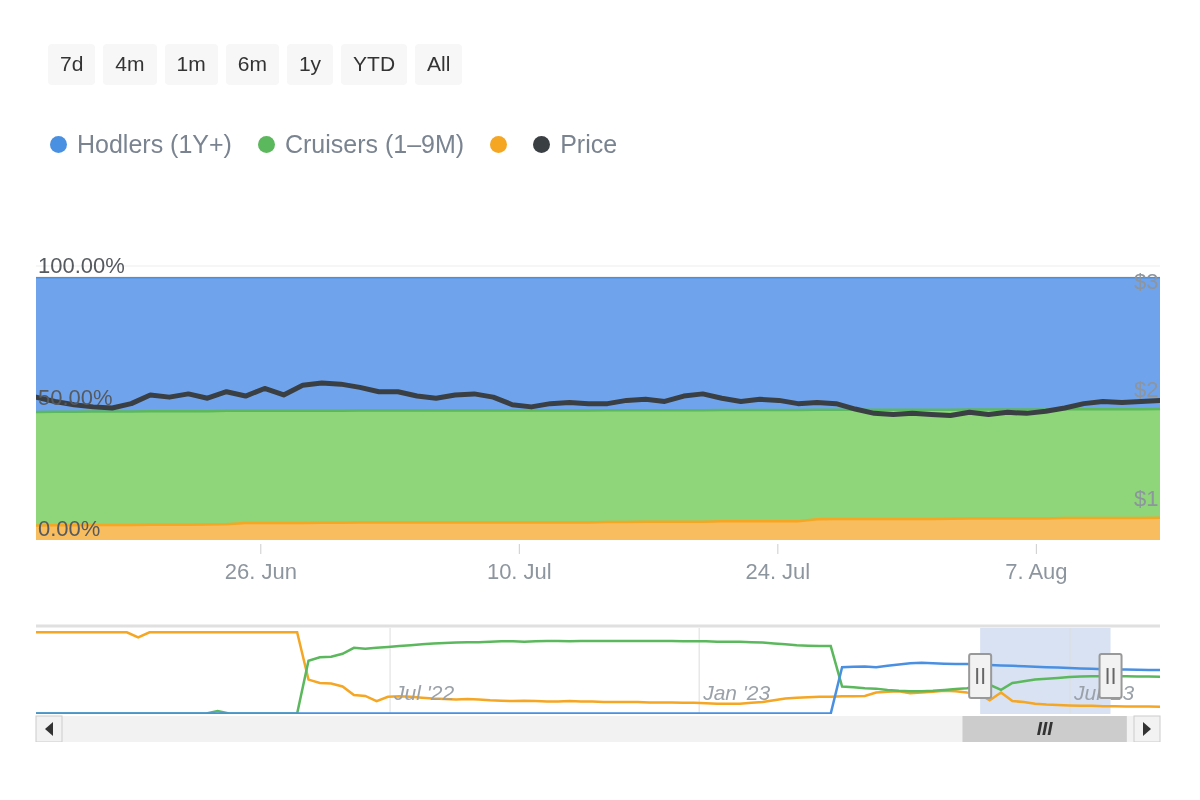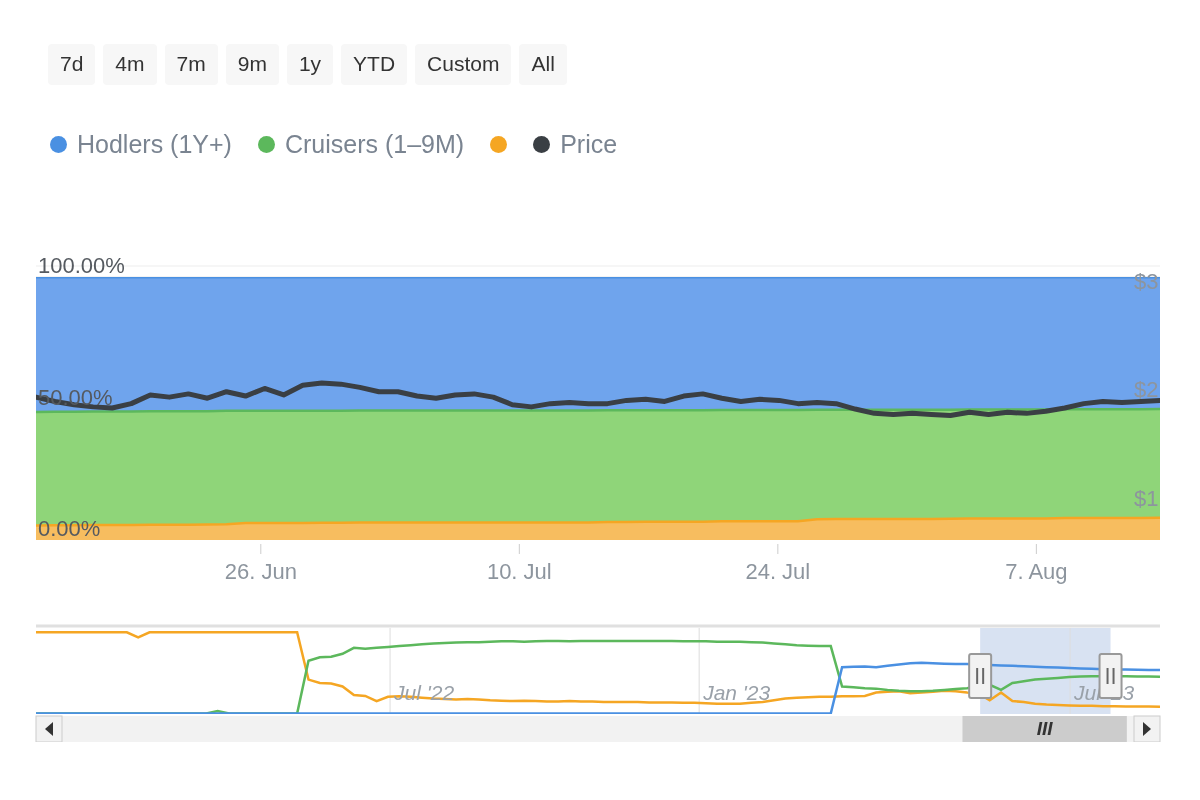--- a/index.html
+++ b/index.html
@@ -114,25 +114,24 @@
   }
 </style>
 </head>
 <body>
 
 <div id="app">
 
   <div id="range-selector">
       <button class="range-btn">7d</button>
       <button class="range-btn">4m</button>
-      <button class="range-btn">7m</button>
-      <button class="range-btn">9m</button>
+      <button class="range-btn">1m</button>
+      <button class="range-btn">6m</button>
       <button class="range-btn">1y</button>
       <button class="range-btn">YTD</button>
-      <button class="range-btn">Custom</button>
       <button class="range-btn">All</button>
     </div>
 
   <div id="legend">
       <div class="legend-item">
         <span class="legend-dot" style="background: rgb(74, 144, 226);"></span>
         <span class="legend-label">Hodlers (1Y+)</span>
       </div>
       <div class="legend-item">
         <span class="legend-dot" style="background: rgb(92, 184, 92);"></span>

